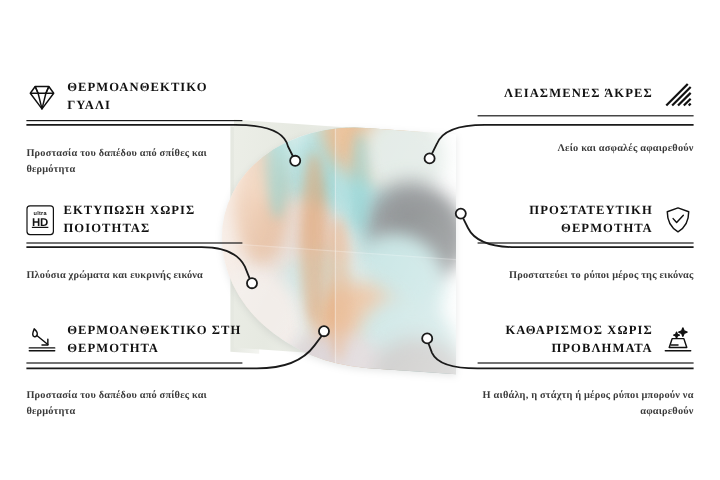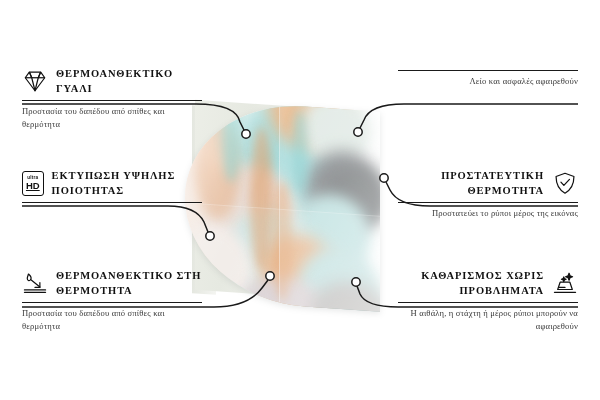--- a/index.html
+++ b/index.html
@@ -72,22 +72,23 @@
   .feat .head{display:flex;align-items:center;gap:8px;}
   .feat.right .head{flex-direction:row-reverse;}
   .feat .title{
     font-size:10.5px;font-weight:bold;letter-spacing:.9px;
     color:#111;line-height:1.45;
   }
   .feat.left .title{text-align:left;}
   .feat.right .title{text-align:right;}
   .feat .rule{height:1px;background:#1a1a1a;margin-top:4px;}
   .feat .desc{
-    font-size:8.6px;color:#3a3a3a;line-height:1.5;margin-top:4px;
+    font-size:8.6px;color:#3a3a3a;line-height:1.5;margin-top:20px;
     letter-spacing:.15px;
+    font-weight:bold;
   }
   .feat.right .desc{text-align:right;}
   .icon{width:26px;height:26px;flex:0 0 26px;display:block;}
   .hdbox{
     width:26px;height:23px;border:1.3px solid #111;border-radius:3px;
     display:flex;flex-direction:column;align-items:center;justify-content:center;
     line-height:1;
   }
   .hdbox .u{font-size:4.6px;font-weight:bold;letter-spacing:.2px;color:#111;font-family:"Liberation Sans",sans-serif;}
   .hdbox .h{font-size:9.5px;font-weight:bold;color:#111;font-family:"Liberation Sans",sans-serif;margin-top:.5px;text-decoration:underline;}
@@ -181,43 +182,56 @@
     <div class="rule"></div>
     <div class="desc">Προστασία του δαπέδου από σπίθες και θερμότητα</div>
   </div>
 
   <div class="feat left" id="f-ml">
     <div class="head">
       <div class="hdbox">
         <span class="u">ultra</span>
         <span class="h">HD</span>
       </div>
-      <div class="title">ΕΚΤΥΠΩΣΗ ΥΨΗΛΗΣ ΠΟΙΟΤΗΤΑΣ</div>
-    </div>
-    <div class="rule"></div>
+      <div class="title">ΕΚΤΥΠΩΣΗ ΧΩΡΙΣ ΠΟΙΟΤΗΤΑΣ</div>
+    </div>
+    <div class="rule"></div>
+    <div class="desc">Πλούσια χρώματα και ευκρινής εικόνα</div>
   </div>
 
   <div class="feat left" id="f-bl">
     <div class="head">
       <svg class="icon" viewBox="0 0 32 30">
         <g fill="none" stroke="#111" stroke-width="1.5" stroke-linecap="round" stroke-linejoin="round">
           <path d="M8,4 C11,6.5 12,9 10.5,11 C9,13 6.5,12 6.5,9.5 C6.5,7.5 7.5,5.5 8,4 Z"></path>
           <path d="M11,11 L22,20"></path>
           <path d="M22,14.5 L22,20.5 L16,20.5"></path>
           <path d="M3,23.5 L29,23.5"></path>
           <path d="M3,26.5 L29,26.5"></path>
         </g>
       </svg>
       <div class="title">ΘΕΡΜΟΑΝΘΕΚΤΙΚΟ ΣΤΗ ΘΕΡΜΟΤΗΤΑ</div>
     </div>
     <div class="rule"></div>
     <div class="desc">Προστασία του δαπέδου από σπίθες και θερμότητα</div>
   </div>
 
   <div class="feat right" id="f-tr">
+    <div class="head">
+      <svg class="icon" viewBox="0 0 32 30">
+        <g stroke="#111" stroke-width="2.3" stroke-linecap="butt">
+          <path d="M4,26 L26,4"></path>
+          <path d="M10,26 L29,7"></path>
+          <path d="M16,26 L29,13"></path>
+          <path d="M22,26 L29,19"></path>
+          <path d="M27,26 L29,24"></path>
+        </g>
+      </svg>
+      <div class="title">ΛΕΙΑΣΜΕΝΕΣ ΆΚΡΕΣ</div>
+    </div>
     <div class="rule"></div>
     <div class="desc">Λείο και ασφαλές αφαιρεθούν</div>
   </div>
 
   <div class="feat right" id="f-mr">
     <div class="head">
       <svg class="icon" viewBox="0 0 32 30">
         <g fill="none" stroke="#111" stroke-width="1.5" stroke-linecap="round" stroke-linejoin="round">
           <path d="M16,3 L27,7 C27,16 24,23 16,27.5 C8,23 5,16 5,7 Z"></path>
           <path d="M11,14 L14.6,18 L21.5,10.5"></path>

